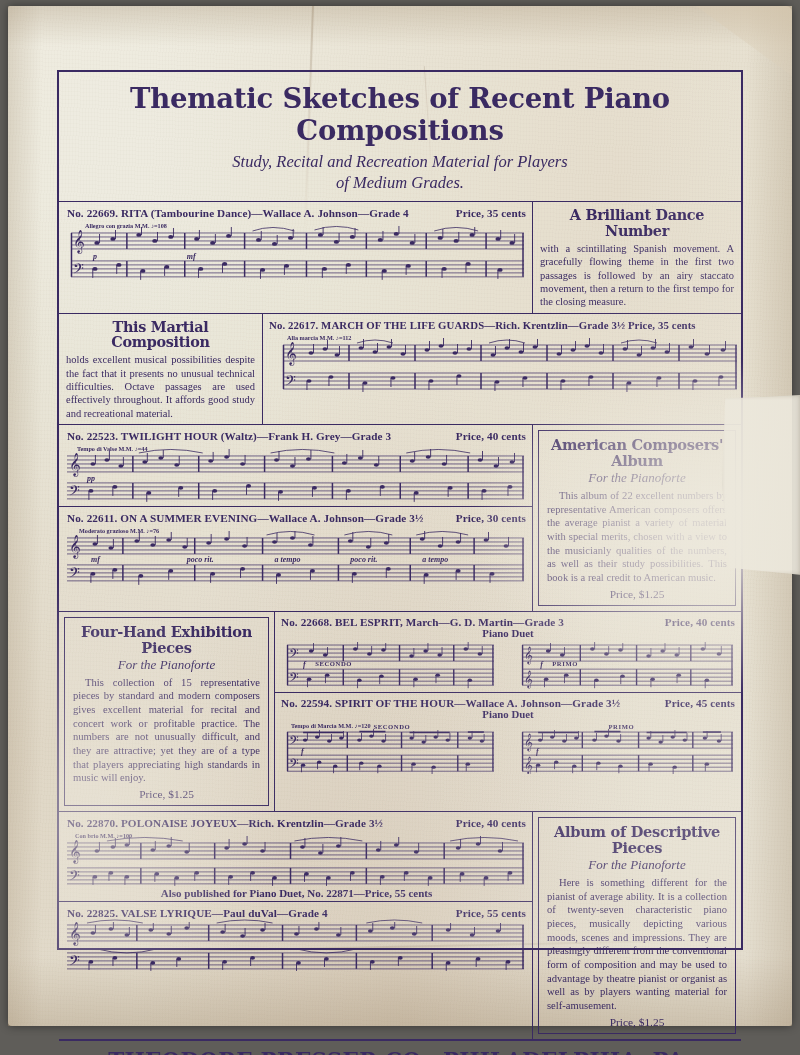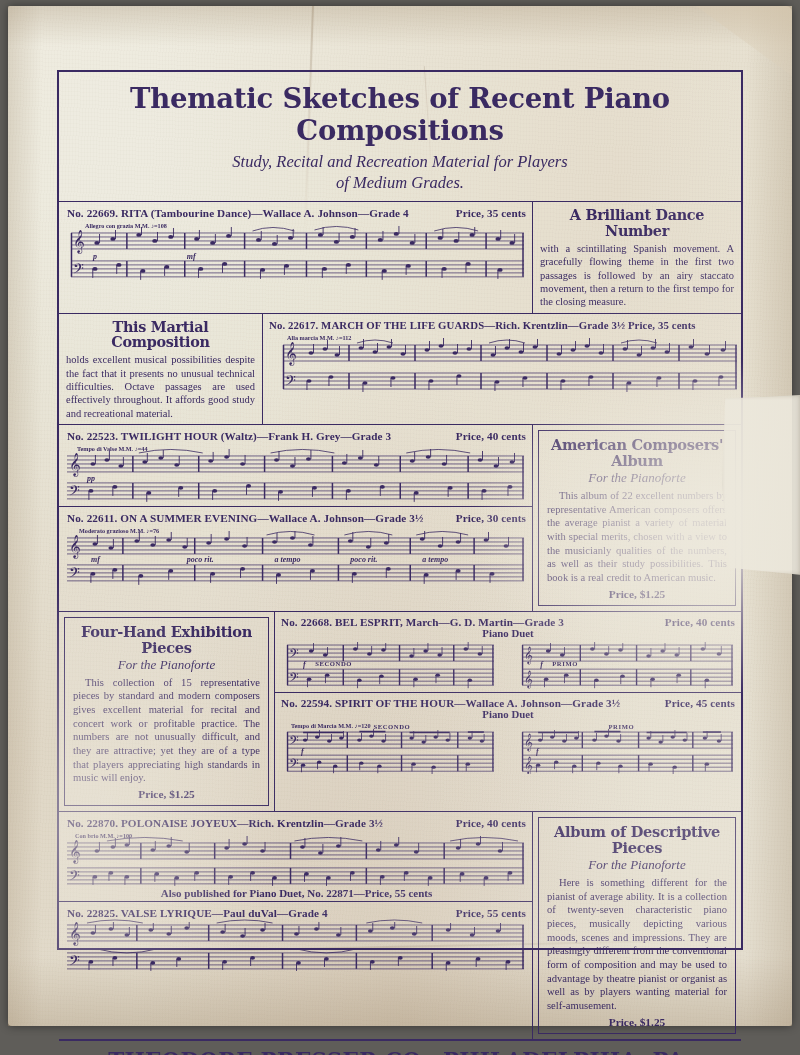--- a/index.html
+++ b/index.html
@@ -90,21 +90,21 @@
   .titleline .pr { margin-left: auto; padding-left: 14px; }
   .duetlbl { font-size: 10.8px; font-weight:700; text-align:center; margin-top:-1px; }
 
   
   .panel { padding: 6px 8px 5px; }
   .panel .pt { font-size: 14.6px; font-weight: 700; text-align:center; line-height:1.1;
                font-family:"DejaVu Serif","Liberation Serif",serif; letter-spacing:-.3px; }
   .panel .ps { font-size: 13px; font-style: italic; text-align:center; margin: 1px 0 3px; }
   .panel .pb { font-size: 10.6px; line-height: 1.29; text-align: justify; text-indent: 12px;
                font-family:"Liberation Serif",serif; }
-  .panel .pp { font-size: 11.4px; font-weight: 700; text-align:center; margin-top:3px; }
+  .panel .pp { font-size: 11.4px; font-weight: 400; text-align:center; margin-top:3px; }
 
   .blurb .bt { font-size: 14.4px; font-weight:700; text-align:center; line-height:1.1;
                font-family:"DejaVu Serif","Liberation Serif",serif; letter-spacing:-.3px; }
   .blurb .bb { font-size: 10.5px; line-height: 1.27; text-align: justify;
                font-family:"Liberation Serif",serif; margin-top:3px; }
 
   .boxed { border: 1.5px solid #3a2a62; margin: 5px; }
 
   .note { font-size: 11px; font-weight:700; text-align:center; }
 

